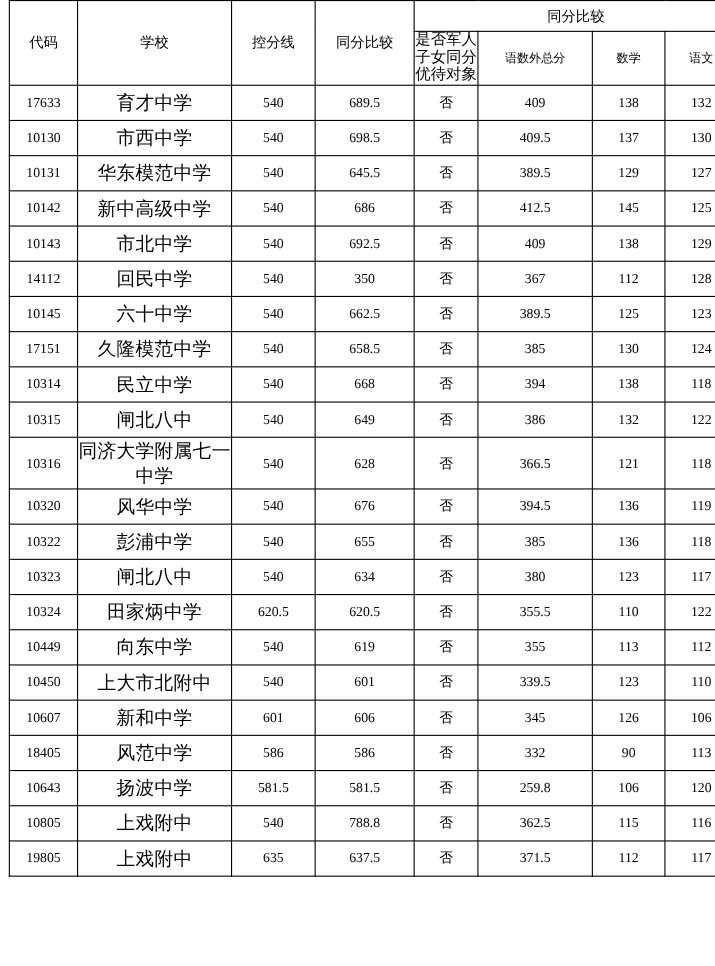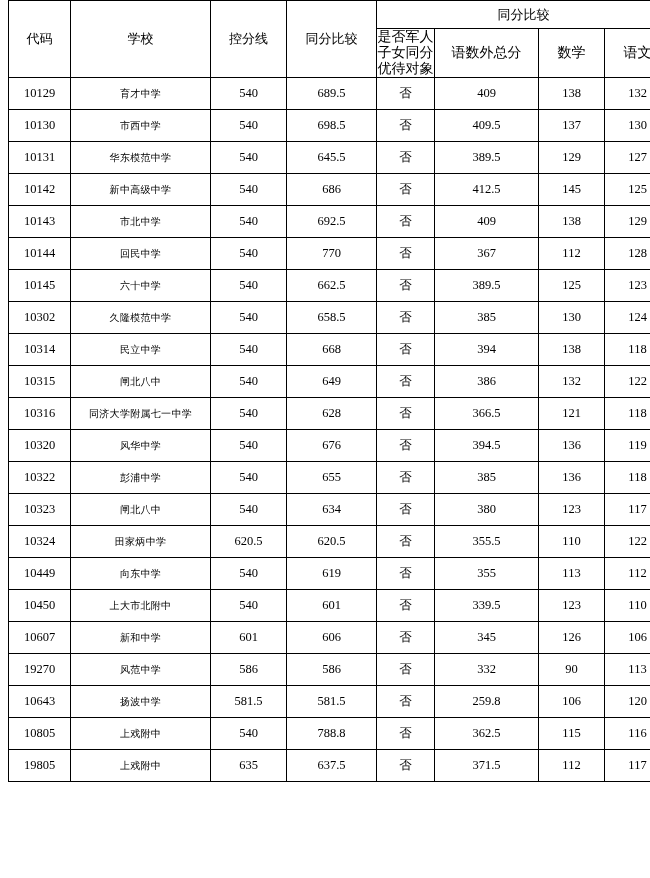--- a/index.html
+++ b/index.html
@@ -43,42 +43,42 @@
     font-weight: normal;
   }
   .h-group {
     height: 28px;
     font-size: 13px;
   }
   .h-main {
     font-size: 13px;
   }
   .h-sub {
-    font-size: 14px;
+    font-size: 11px;
     line-height: 1.12;
     padding: 2px 3px;
   }
   .vertical-label {
     font-size: 14px;
     line-height: 1.15;
     padding: 2px 1px;
     white-space: normal;
     word-break: break-all;
   }
   tbody tr {
     height: 32px;
   }
   tbody td {
     font-size: 12.5px;
   }
   td.code {
     font-family: "Liberation Serif", "DejaVu Serif", serif;
   }
   td.school {
-    font-size: 10px;
+    font-size: 17px;
     letter-spacing: 0.3px;
   }
   .col-code { width: 62px; }
   .col-school { width: 140px; }
   .col-ctrl { width: 76px; }
   .col-admit { width: 90px; }
   .col-mil { width: 58px; }
   .col-total { width: 104px; }
   .col-math { width: 66px; }
   .col-chinese { width: 66px; }
@@ -110,21 +110,21 @@
       </tr>
       <tr>
         <td class="h-sub vertical-label">是否军人子女同分优待对象</td>
         <td class="h-sub">语数外总分</td>
         <td class="h-sub">数学</td>
         <td class="h-sub">语文</td>
       </tr>
     </thead>
     <tbody>
       <tr>
-        <td class="code">10129</td>
+        <td class="code">17633</td>
         <td class="school">育才中学</td>
         <td>540</td>
         <td>689.5</td>
         <td>否</td>
         <td>409</td>
         <td>138</td>
         <td>132</td>
       </tr>
       <tr>
         <td class="code">10130</td>
@@ -160,41 +160,41 @@
         <td class="code">10143</td>
         <td class="school">市北中学</td>
         <td>540</td>
         <td>692.5</td>
         <td>否</td>
         <td>409</td>
         <td>138</td>
         <td>129</td>
       </tr>
       <tr>
-        <td class="code">10144</td>
+        <td class="code">14112</td>
         <td class="school">回民中学</td>
         <td>540</td>
-        <td>770</td>
+        <td>350</td>
         <td>否</td>
         <td>367</td>
         <td>112</td>
         <td>128</td>
       </tr>
       <tr>
         <td class="code">10145</td>
         <td class="school">六十中学</td>
         <td>540</td>
         <td>662.5</td>
         <td>否</td>
         <td>389.5</td>
         <td>125</td>
         <td>123</td>
       </tr>
       <tr>
-        <td class="code">10302</td>
+        <td class="code">17151</td>
         <td class="school">久隆模范中学</td>
         <td>540</td>
         <td>658.5</td>
         <td>否</td>
         <td>385</td>
         <td>130</td>
         <td>124</td>
       </tr>
       <tr>
         <td class="code">10314</td>
@@ -290,21 +290,21 @@
         <td class="code">10607</td>
         <td class="school">新和中学</td>
         <td>601</td>
         <td>606</td>
         <td>否</td>
         <td>345</td>
         <td>126</td>
         <td>106</td>
       </tr>
       <tr>
-        <td class="code">19270</td>
+        <td class="code">18405</td>
         <td class="school">风范中学</td>
         <td>586</td>
         <td>586</td>
         <td>否</td>
         <td>332</td>
         <td>90</td>
         <td>113</td>
       </tr>
       <tr>
         <td class="code">10643</td>

